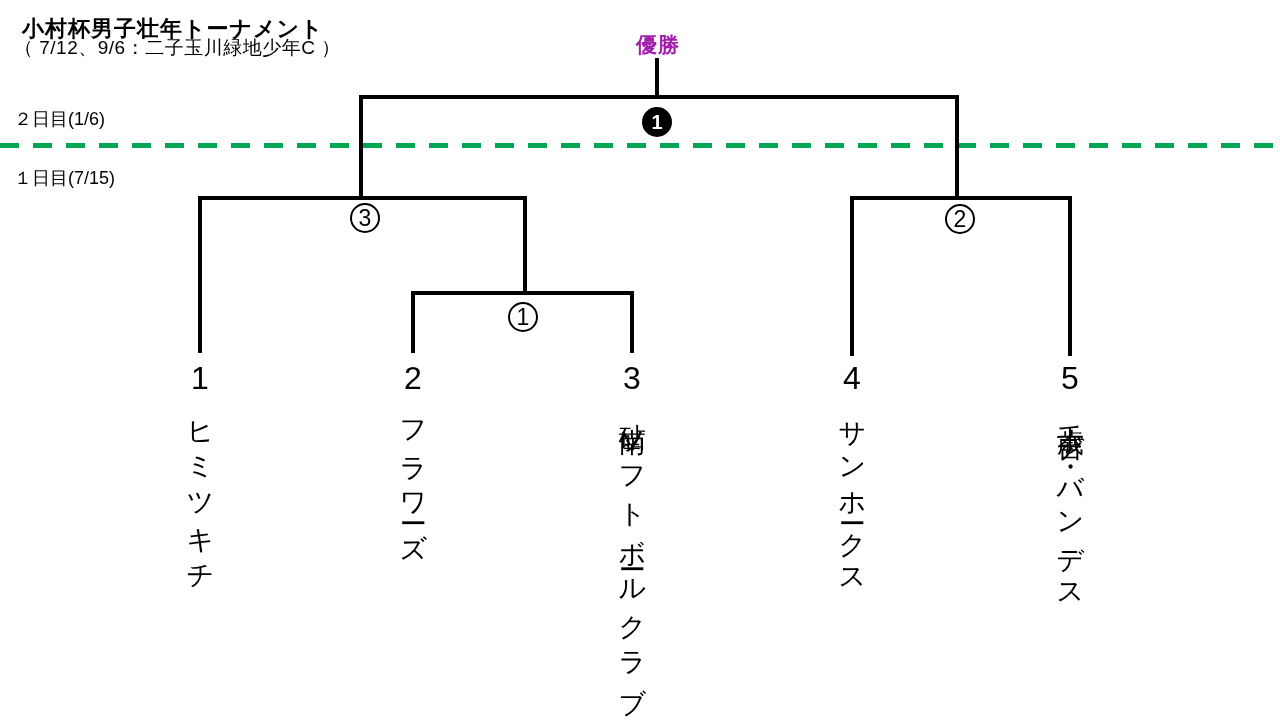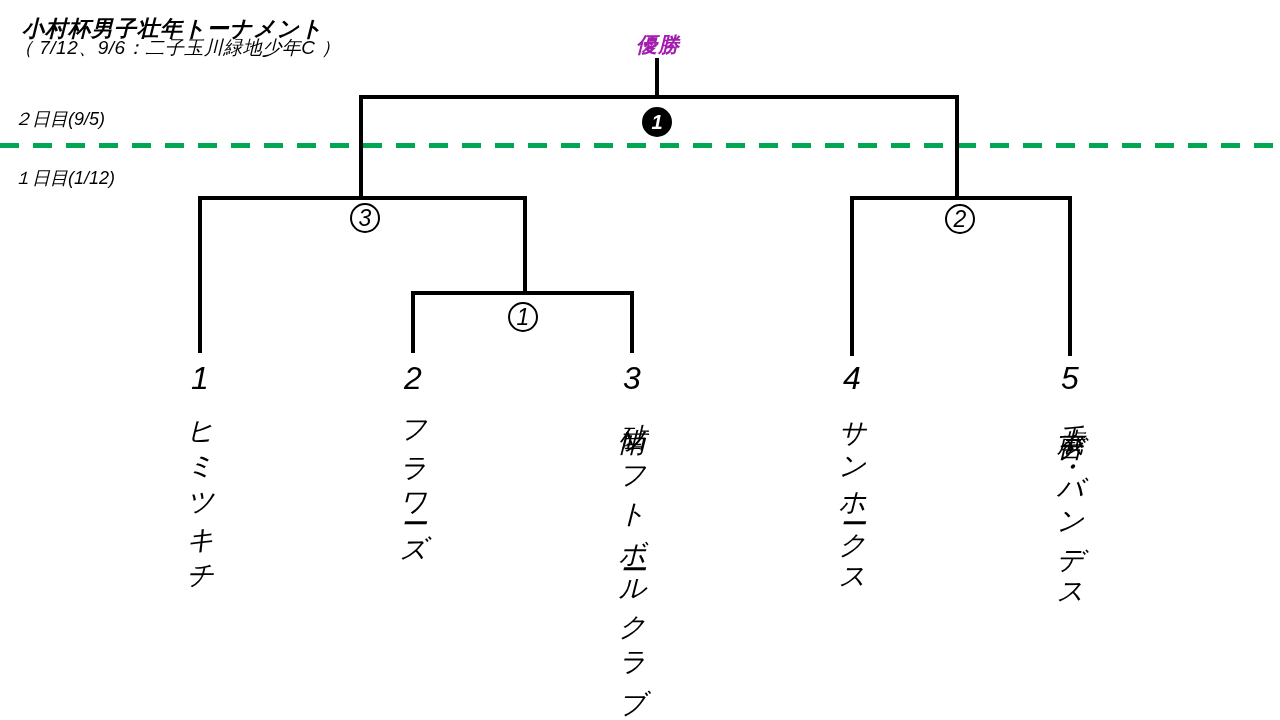--- a/index.html
+++ b/index.html
@@ -7,21 +7,20 @@
     padding: 0;
     background: #ffffff;
     font-family: "Liberation Sans", "DejaVu Sans", sans-serif;
   }
   #stage {
     position: relative;
     width: 1280px;
     height: 720px;
     background: #ffffff;
     overflow: hidden;
-    font-style: italic;
   }
   
   .title {
     position: absolute;
     left: 22px; top: 14px;
     font-size: 22px;
     font-weight: bold;
     color: #000;
     letter-spacing: 1px;
     white-space: nowrap;
@@ -118,22 +117,22 @@
 </style>
 </head>
 <body>
 
 <div id="stage">
 
   <div class="title">小村杯男子壮年トーナメント</div>
   <div class="subtitle">（ 7/12、9/6：二子玉川緑地少年C ）</div>
   <div class="champion">優勝</div>
 
-  <div class="day-label day2">２日目(9/5)</div>
-  <div class="day-label day1">１日目(1/12)</div>
+  <div class="day-label day2">２日目(1/6)</div>
+  <div class="day-label day1">１日目(7/15)</div>
 
   <div class="divider"></div>
 
   <div class="line" style="left:655px; top:58px;  width:4px;  height:39px;"></div>
   <div class="line" style="left:359px; top:95px;  width:600px; height:4px;"></div>
   <div class="line" style="left:359px; top:95px;  width:4px;  height:105px;"></div>
   <div class="line" style="left:955px; top:95px;  width:4px;  height:105px;"></div>
   <div class="line" style="left:198px; top:196px; width:329px; height:4px;"></div>
   <div class="line" style="left:850px; top:196px; width:222px; height:4px;"></div>
   <div class="line" style="left:198px; top:196px; width:4px;  height:157px;"></div>

